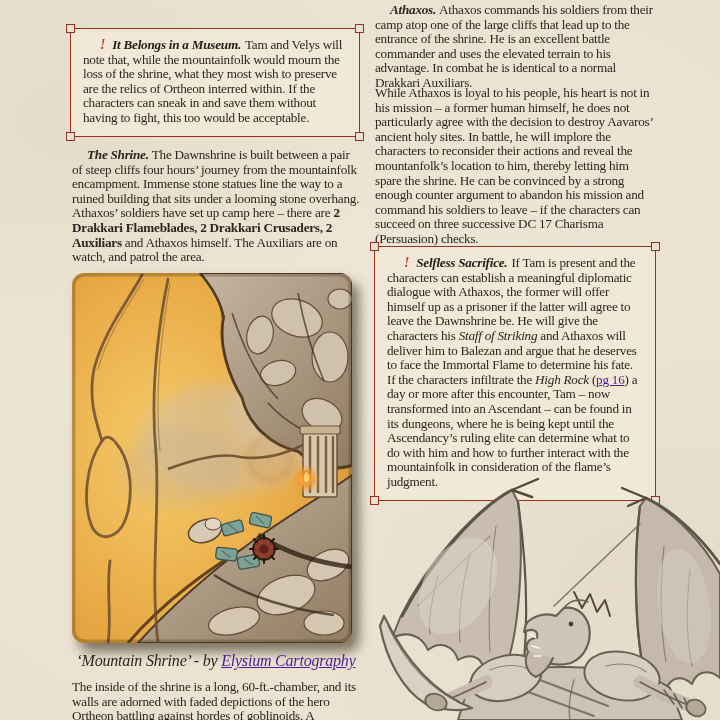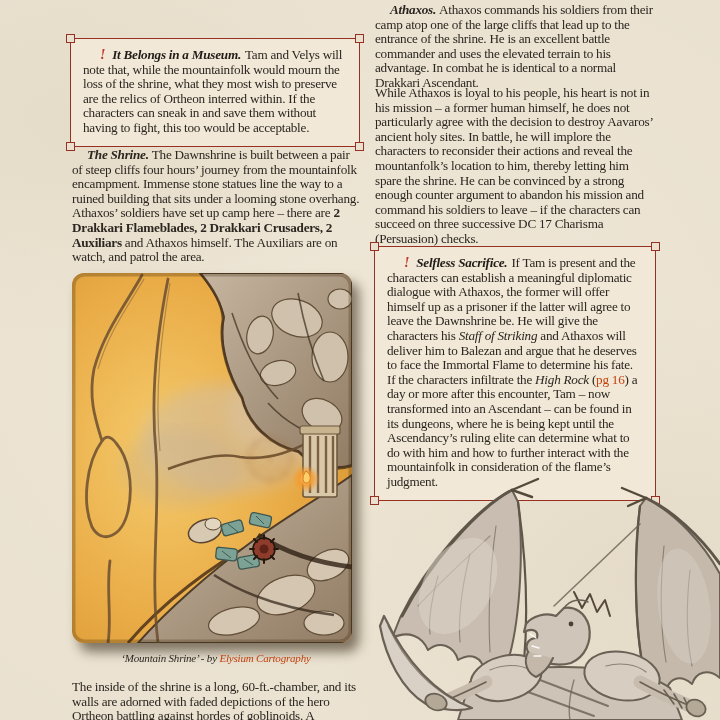--- a/index.html
+++ b/index.html
@@ -18,21 +18,21 @@
   }
   .col{position:absolute;}
   #col-left{left:72px;top:0;width:288px;}
   #col-right{left:375px;top:0;width:281px;}
   p{margin:0;font-size:13.2px;line-height:14.6px;letter-spacing:-0.25px;}
   .abs{position:absolute;left:0;right:0;}
   .lead{text-indent:15px;}
   .rb{font-weight:bold;}
   .ri{font-style:italic;text-align:center;}
   .rbi{font-weight:bold;font-style:italic;}
-  .rlink{color:#c2410c;cursor:pointer;}
+  .rlink{color:#4c1d95;text-decoration:underline;cursor:pointer;}
   .callout{
     position:relative;border:1.5px solid #963122;background:#f1e8d7;
     padding:9px 12px 10px 12px;box-sizing:border-box;
   }
   .callout .corner{
     position:absolute;width:7px;height:7px;border:1.5px solid #963122;
     background:#e9e0cf;
   }
   .c-tl{left:-5px;top:-5px;border-right-width:0;}
   .c-tr{right:-5px;top:-5px;border-left-width:0;}
@@ -44,33 +44,33 @@
     font-size:14px;
   }
   .title{font-weight:bold;font-style:italic;margin-right:4px;color:#201c17;}
   .map-fig{
     position:absolute;left:0;top:0;width:280px;height:370px;
     border-radius:12px;overflow:hidden;
     box-shadow:7px 9px 12px rgba(40,25,8,.55);
   }
   .map-fig svg{display:block;}
   .caption{
-    text-align:center;font-style:italic;font-size:11px;letter-spacing:-0.2px;
+    text-align:center;font-style:italic;font-size:16px;letter-spacing:-0.2px;
   }
   .creature{position:absolute;left:378px;top:466px;width:342px;height:254px;}
 </style>
 </head>
 <body>
 
 <div class="paper-tex"></div>
 
 <div class="col" id="col-left">
 
 
-  <div class="callout abs" style="top:38px;left:-2px;width:290px;">
+  <div class="callout abs" style="top:28px;left:-2px;width:290px;">
     <div class="corner c-tl"></div>
     <div class="corner c-tr"></div>
     <div class="corner c-bl"></div>
     <div class="corner c-br"></div>
     <p>
       <span class="bang">!</span><span class="title">It Belongs in a Museum.</span><span><span>Tam and Velys will note that, while the mountainfolk would mourn the loss of the shrine, what they most wish to preserve are the relics of Ortheon interred within. If the characters can sneak in and save them without having to fight, this too would be acceptable.</span></span>
     </p>
   </div>
 
   <p class="abs lead" style="top:148px;"><span class="rbi">The Shrine. </span><span>The Dawnshrine is built between a pair of steep cliffs four hours’ journey from the mountainfolk encampment. Immense stone statues line the way to a ruined building that sits under a looming stone overhang. Athaxos’ soldiers have set up camp here – there are </span><span class="rb">2 Drakkari Flameblades, 2 Drakkari Crusaders, 2 Auxiliars</span><span> and Athaxos himself. The Auxiliars are on watch, and patrol the area.</span></p>
@@ -185,21 +185,21 @@
     </svg>
   </figure>
 
   <div class="caption abs" style="top:652px;"><span class="ri">‘Mountain Shrine’ - by </span><span class="ri rlink">Elysium Cartography</span></div>
 
   <p class="abs" style="top:680px;">The inside of the shrine is a long, 60-ft.-chamber, and its walls are adorned with faded depictions of the hero Ortheon battling against hordes of goblinoids. A</p>
 </div>
 
 <div class="col" id="col-right">
 
-  <p class="abs lead" style="top:3px;"><span class="rbi">Athaxos. </span><span>Athaxos commands his soldiers from their camp atop one of the large cliffs that lead up to the entrance of the shrine. He is an excellent battle commander and uses the elevated terrain to his advantage. In combat he is identical to a normal Drakkari Ascendant.</span></p>
+  <p class="abs lead" style="top:3px;"><span class="rbi">Athaxos. </span><span>Athaxos commands his soldiers from their camp atop one of the large cliffs that lead up to the entrance of the shrine. He is an excellent battle commander and uses the elevated terrain to his advantage. In combat he is identical to a normal Drakkari Auxiliars.</span></p>
 
   <p class="abs" style="top:86px;">While Athaxos is loyal to his people, his heart is not in his mission – a former human himself, he does not particularly agree with the decision to destroy Aavaros’ ancient holy sites. In battle, he will implore the characters to reconsider their actions and reveal the mountanfolk’s location to him, thereby letting him spare the shrine. He can be convinced by a strong enough counter argument to abandon his mission and command his soldiers to leave – if the characters can succeed on three successive DC 17 Charisma (Persuasion) checks.</p>
 
   <div class="callout abs" style="top:246px;left:-1px;width:282px;">
     <div class="corner c-tl"></div>
     <div class="corner c-tr"></div>
     <div class="corner c-bl"></div>
     <div class="corner c-br"></div>
     <p>
       <span class="bang">!</span><span class="title">Selfless Sacrifice.</span><span><span>If Tam is present and the characters can establish a meaningful diplomatic dialogue with Athaxos, the former will offer himself up as a prisoner if the latter will agree to leave the Dawnshrine be. He will give the characters his </span><span class="ri">Staff of Striking</span><span> and Athaxos will deliver him to Balezan and argue that he deserves to face the Immortal Flame to determine his fate. If the characters infiltrate the </span><span class="ri">High Rock</span><span> (</span><span class="rlink">pg 16</span><span>) a day or more after this encounter, Tam – now transformed into an Ascendant – can be found in its dungeons, where he is being kept until the Ascendancy’s ruling elite can determine what to do with him and how to further interact with the mountainfolk in consideration of the flame’s judgment.</span></span>

